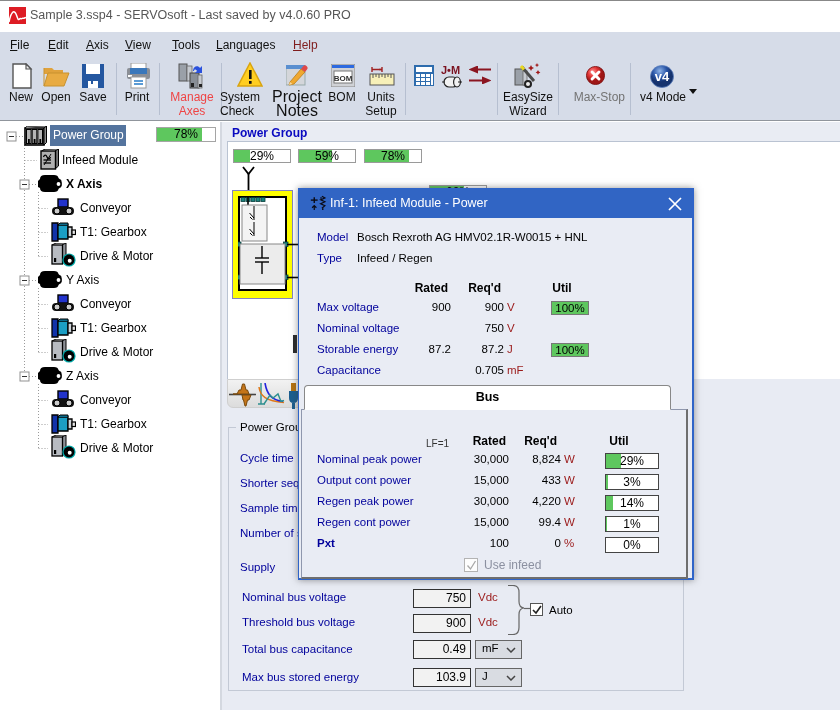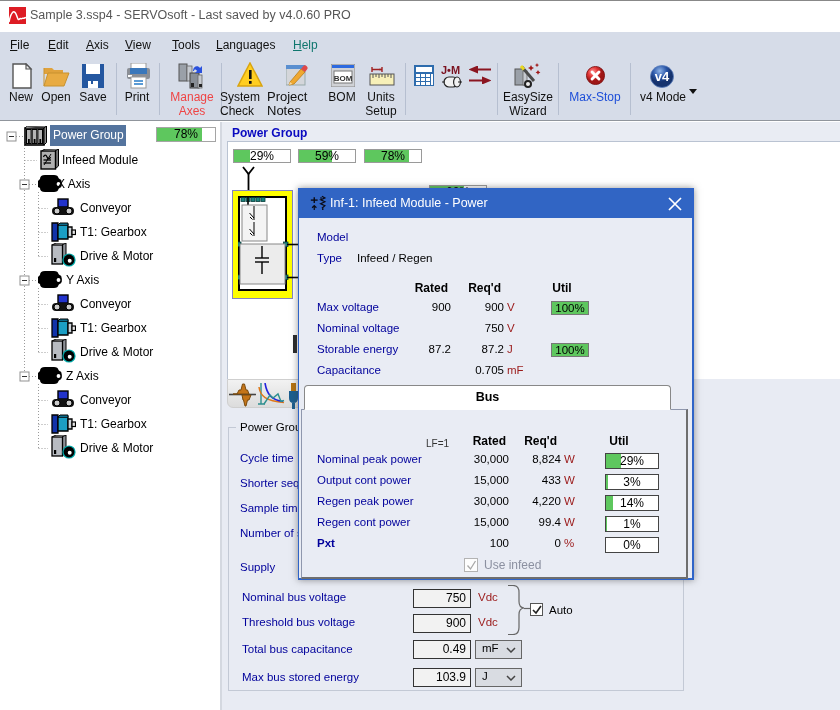--- a/index.html
+++ b/index.html
@@ -19,21 +19,21 @@
 </svg>
 <div class="abs" style="left:30px;top:8px;font-size:12.5px;color:#565656;">Sample 3.ssp4 - SERVOsoft - Last saved by v4.0.60 PRO</div>
 
 <div class="abs" style="left:0;top:32px;width:840px;height:27px;background:#d6dce8;"></div>
 <div class="abs" style="top:38px;left:10px;font-size:12px;color:#111;"><u>F</u>ile</div>
 <div class="abs" style="top:38px;left:48px;font-size:12px;color:#111;"><u>E</u>dit</div>
 <div class="abs" style="top:38px;left:86px;font-size:12px;color:#111;"><u>A</u>xis</div>
 <div class="abs" style="top:38px;left:125px;font-size:12px;color:#111;"><u>V</u>iew</div>
 <div class="abs" style="top:38px;left:172px;font-size:12px;color:#111;"><u>T</u>ools</div>
 <div class="abs" style="top:38px;left:216px;font-size:12px;color:#111;"><u>L</u>anguages</div>
-<div class="abs" style="top:38px;left:293px;font-size:12px;color:#0f766e;"><u>H</u>elp</div>
+<div class="abs" style="top:38px;left:293px;font-size:12px;color:#7f1d1d;"><u>H</u>elp</div>
 
 <div class="abs" style="left:0;top:59px;width:840px;height:62px;background:#d6dce8;border-bottom:1px solid #90959c;"></div>
 
 <div class="abs" style="left:116px;top:63px;width:1px;height:52px;background:#b6bfd0;"></div>
 <div class="abs" style="left:159px;top:63px;width:1px;height:52px;background:#b6bfd0;"></div>
 <div class="abs" style="left:221px;top:63px;width:1px;height:52px;background:#b6bfd0;"></div>
 <div class="abs" style="left:405px;top:63px;width:1px;height:52px;background:#b6bfd0;"></div>
 <div class="abs" style="left:497px;top:63px;width:1px;height:52px;background:#b6bfd0;"></div>
 <div class="abs" style="left:558px;top:63px;width:1px;height:52px;background:#b6bfd0;"></div>
 <div class="abs" style="left:630px;top:63px;width:1px;height:52px;background:#b6bfd0;"></div>
@@ -159,25 +159,25 @@
 <svg class="abs" style="left:689px;top:89px" width="8" height="5" viewBox="0 0 8 5">
     <path d="M0 0 h8 l-4 5 z" fill="#111"></path>
   </svg>
 
 <div class="abs" style="left:0px;top:90px;width:42px;text-align:center;font-size:12px;color:#111;">New</div>
 <div class="abs" style="left:35px;top:90px;width:42px;text-align:center;font-size:12px;color:#111;">Open</div>
 <div class="abs" style="left:72px;top:90px;width:42px;text-align:center;font-size:12px;color:#111;">Save</div>
 <div class="abs" style="left:116px;top:90px;width:42px;text-align:center;font-size:12px;color:#111;">Print</div>
 <div class="abs" style="left:162px;top:90px;width:60px;text-align:center;font-size:12px;color:#ef4444;line-height:14px;">Manage<br>Axes</div>
 <div class="abs" style="left:220px;top:90px;width:60px;text-align:left;font-size:12px;color:#111;line-height:14px;">System<br>Check</div>
-<div class="abs" style="left:267px;top:90px;width:60px;text-align:left;font-size:13px;color:#111;line-height:14px;">Project<br>Notes</div>
+<div class="abs" style="left:267px;top:90px;width:60px;text-align:center;font-size:16px;color:#111;line-height:14px;">Project<br>Notes</div>
 <div class="abs" style="left:312px;top:90px;width:60px;text-align:center;font-size:12px;color:#111;">BOM</div>
 <div class="abs" style="left:351px;top:90px;width:60px;text-align:center;font-size:12px;color:#111;line-height:14px;">Units<br>Setup</div>
 <div class="abs" style="left:498px;top:90px;width:60px;text-align:center;font-size:12px;color:#111;line-height:14px;">EasySize<br>Wizard</div>
-<div class="abs" style="left:565px;top:90px;width:60px;text-align:center;font-size:12px;color:#1d4ed8;">Max-Stop</div>
+<div class="abs" style="left:565px;top:90px;width:60px;text-align:right;font-size:12px;color:#737373;">Max-Stop</div>
 <div class="abs" style="left:633px;top:90px;width:60px;text-align:center;font-size:12px;color:#111;">v4 Mode</div>
 
 <div class="abs" style="left:0;top:122px;width:222px;height:588px;background:#fff;border-right:2px solid #d4d8e0;"></div>
 <div id="tree" class="abs" style="left:0;top:122px;width:220px;height:588px;font-size:12px;color:#000;">
 
   <svg class="abs" style="left:0;top:0" width="220" height="340">
     <g stroke="#9a9a9a" stroke-width="1" stroke-dasharray="1,2" fill="none">
       <line x1="24.5" y1="20" x2="24.5" y2="254"></line>
       <line x1="16" y1="14.5" x2="23" y2="14.5"></line>
       <line x1="24.5" y1="38.5" x2="37" y2="38.5"></line>
@@ -247,21 +247,21 @@
       <line x1="3.5" y1="11" x2="11" y2="11" stroke="#000" stroke-width="1.3"></line>
       <line x1="3.5" y1="14" x2="11" y2="14" stroke="#000" stroke-width="1.3"></line>
       <line x1="11" y1="5" x2="4" y2="16" stroke="#000" stroke-width="1"></line>
     </svg>
   <div class="abs" style="left:62px;top:31px;">Infeed Module</div>
 
   <svg class="abs" style="left:37px;top:53px" width="25" height="19" viewBox="0 0 25 19">
       <path d="M3 4 q0 -4 5 -4 h9 q4 0 4.5 3 l1 1 q2 0.5 2 2 v5 q0 1.5 -2 2 l-1 1 q-0.5 3 -4.5 3 h-9 q-5 0 -5 -4 l-2 -1 v-6 z" fill="#000"></path>
       <circle cx="21.5" cy="9" r="2.6" fill="#fff" stroke="#000" stroke-width="1.4"></circle>
     </svg>
-  <div class="abs" style="left:57px;top:55px;">X Axis</div>
+  <div class="abs" style="left:66px;top:55px;font-weight:bold;">X Axis</div>
   <svg class="abs" style="left:50px;top:76px" width="26" height="20" viewBox="0 0 26 20">
       <rect x="8" y="1" width="10" height="8" fill="#2233cc" stroke="#000" stroke-width="1.4"></rect>
       <rect x="2" y="9" width="22" height="8" rx="4" fill="#111"></rect>
       <circle cx="7" cy="13" r="3" fill="#ccc" stroke="#000"></circle>
       <circle cx="19" cy="13" r="3" fill="#ccc" stroke="#000"></circle>
     </svg>
   <div class="abs" style="left:80px;top:79px;">Conveyor</div>
   <svg class="abs" style="left:50px;top:98px" width="26" height="24" viewBox="0 0 26 24">
       <path d="M2 3 h6 v18 h-6 z" fill="#1133aa" stroke="#000" stroke-width="1.3"></path>
       <path d="M8 5 h10 v14 h-10 z" fill="#1b9ec4" stroke="#000" stroke-width="1.3"></path>
@@ -491,20 +491,21 @@
       <line x1="13" y1="1" x2="13" y2="3"></line>
       <line x1="15" y1="14" x2="15" y2="16"></line>
     </g>
   </svg>
   <div class="abs" style="left:31px;top:7px;color:#fff;font-size:12.5px;">Inf-1: Infeed Module - Power</div>
   <svg class="abs" style="left:369px;top:8px" width="14" height="14" viewBox="0 0 14 14">
       <path d="M1 1 L13 13 M13 1 L1 13" stroke="#fff" stroke-width="1.7"></path>
     </svg>
 
   <div class="abs navy" style="left:18px;top:42px;">Model</div>
+  <div class="abs" style="left:58px;top:42px;color:#000;">Bosch Rexroth AG HMV02.1R-W0015 + HNL</div>
   <div class="abs navy" style="left:18px;top:63px;">Type</div>
   <div class="abs" style="left:58px;top:63px;color:#000;">Infeed / Regen</div>
   <div class="abs" style="left:92px;top:92px;width:57px;text-align:right;font-weight:bold;font-size:12px;color:#000;">Rated</div>
   <div class="abs" style="left:145px;top:92px;width:57px;text-align:right;font-weight:bold;font-size:12px;color:#000;">Req'd</div>
   <div class="abs" style="left:243px;top:92px;width:40px;text-align:center;font-weight:bold;font-size:12px;color:#000;">Util</div>
   <div class="abs navy" style="left:18px;top:112px;">Max voltage</div>
   <div class="abs num" style="left:92px;top:112px;">900</div>
   <div class="abs num" style="left:145px;top:112px;">900</div>
   <div class="abs maroon" style="left:208px;top:112px;">V</div>
   <div class="abs gbox" style="left:252px;top:112px;">100%</div>

